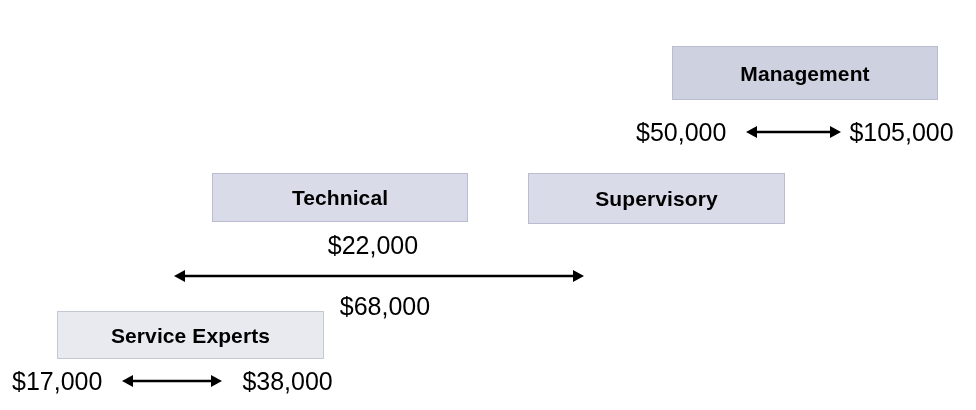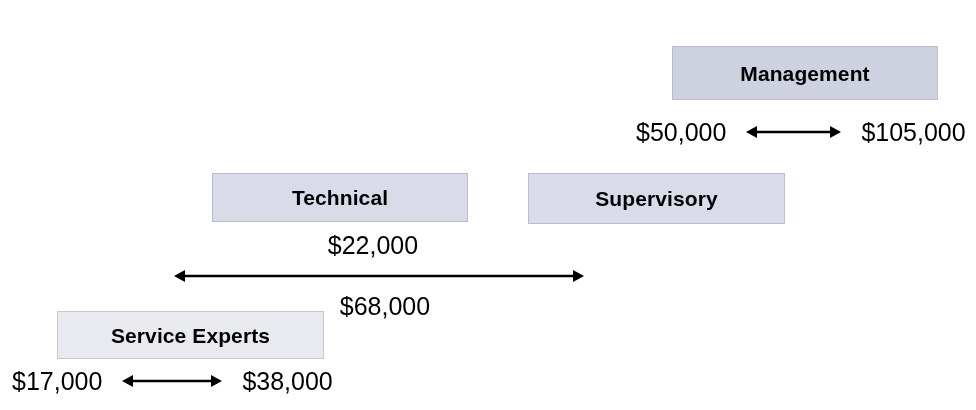--- a/index.html
+++ b/index.html
@@ -69,21 +69,21 @@
 <div class="cat-box" style="left: 672px; top: 46px; width: 266px; height: 54px; background: rgb(205, 209, 224); border-color: rgb(185, 189, 207);">
       <span>Management</span>
     </div>
     <div class="range-row" style="left: 636px; top: 115px;">
       <span class="range-label" style="margin-right: 12px;">$50,000</span>
       <svg class="range-arrow" width="95" height="20" viewBox="0 0 95 20">
         <line x1="10" y1="10" x2="85" y2="10" stroke="#000000"></line>
         <polygon points="0,10 11,4 11,16" fill="#000000"></polygon>
         <polygon points="95,10 84,4 84,16" fill="#000000"></polygon>
       </svg>
-      <span class="range-label" style="margin-left: 12px; text-align: center;">$105,000</span>
+      <span class="range-label" style="margin-left: 0; text-align: center;">$105,000</span>
     </div>
     <div class="cat-box" style="left: 212px; top: 173px; width: 256px; height: 49px; background: rgb(217, 220, 232); border-color: rgb(185, 189, 207);">
       <span>Technical</span>
     </div>
     <div class="cat-box" style="left: 513px; top: 173px; width: 257px; height: 51px; background: rgb(217, 220, 232); border-color: rgb(185, 189, 207); margin-left: 15px;">
       <span>Supervisory</span>
     </div>
     <div class="range-row" style="left: 174px; top: 233px; flex-direction: column;">
       <span class="range-label" style="margin-right: 12px;">$22,000</span>
       <svg class="range-arrow" width="410" height="20" viewBox="0 0 410 20">

